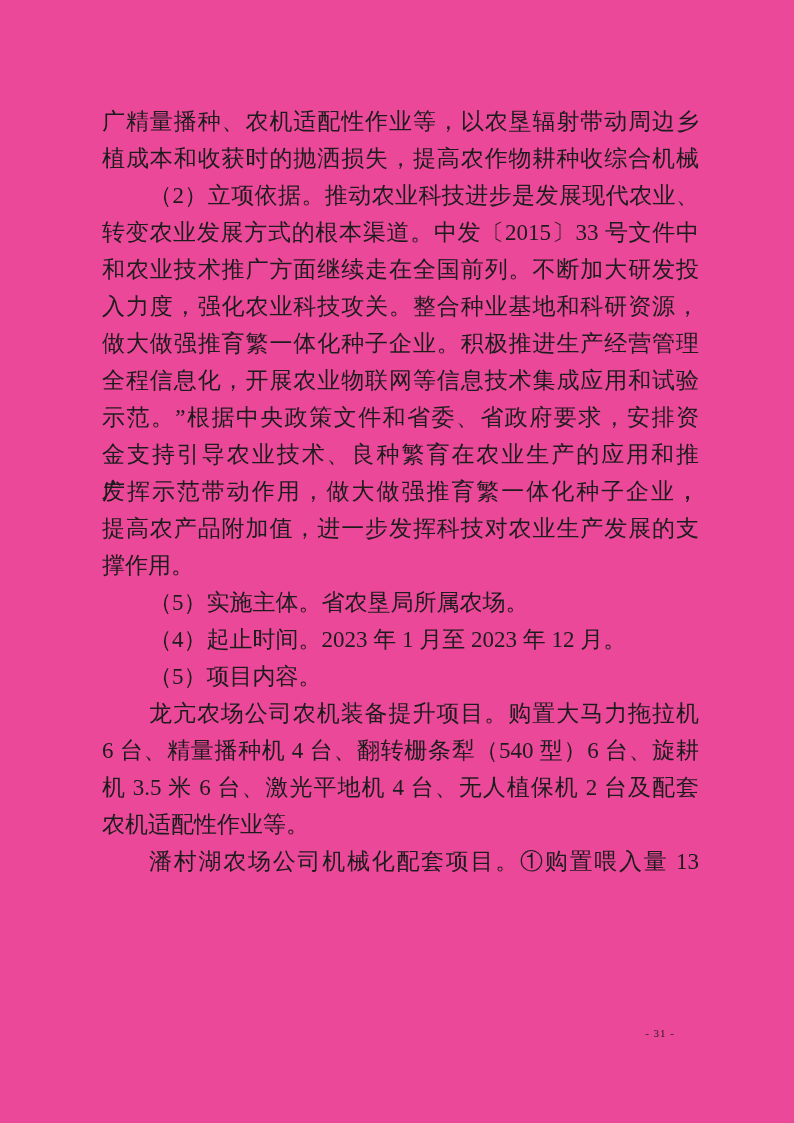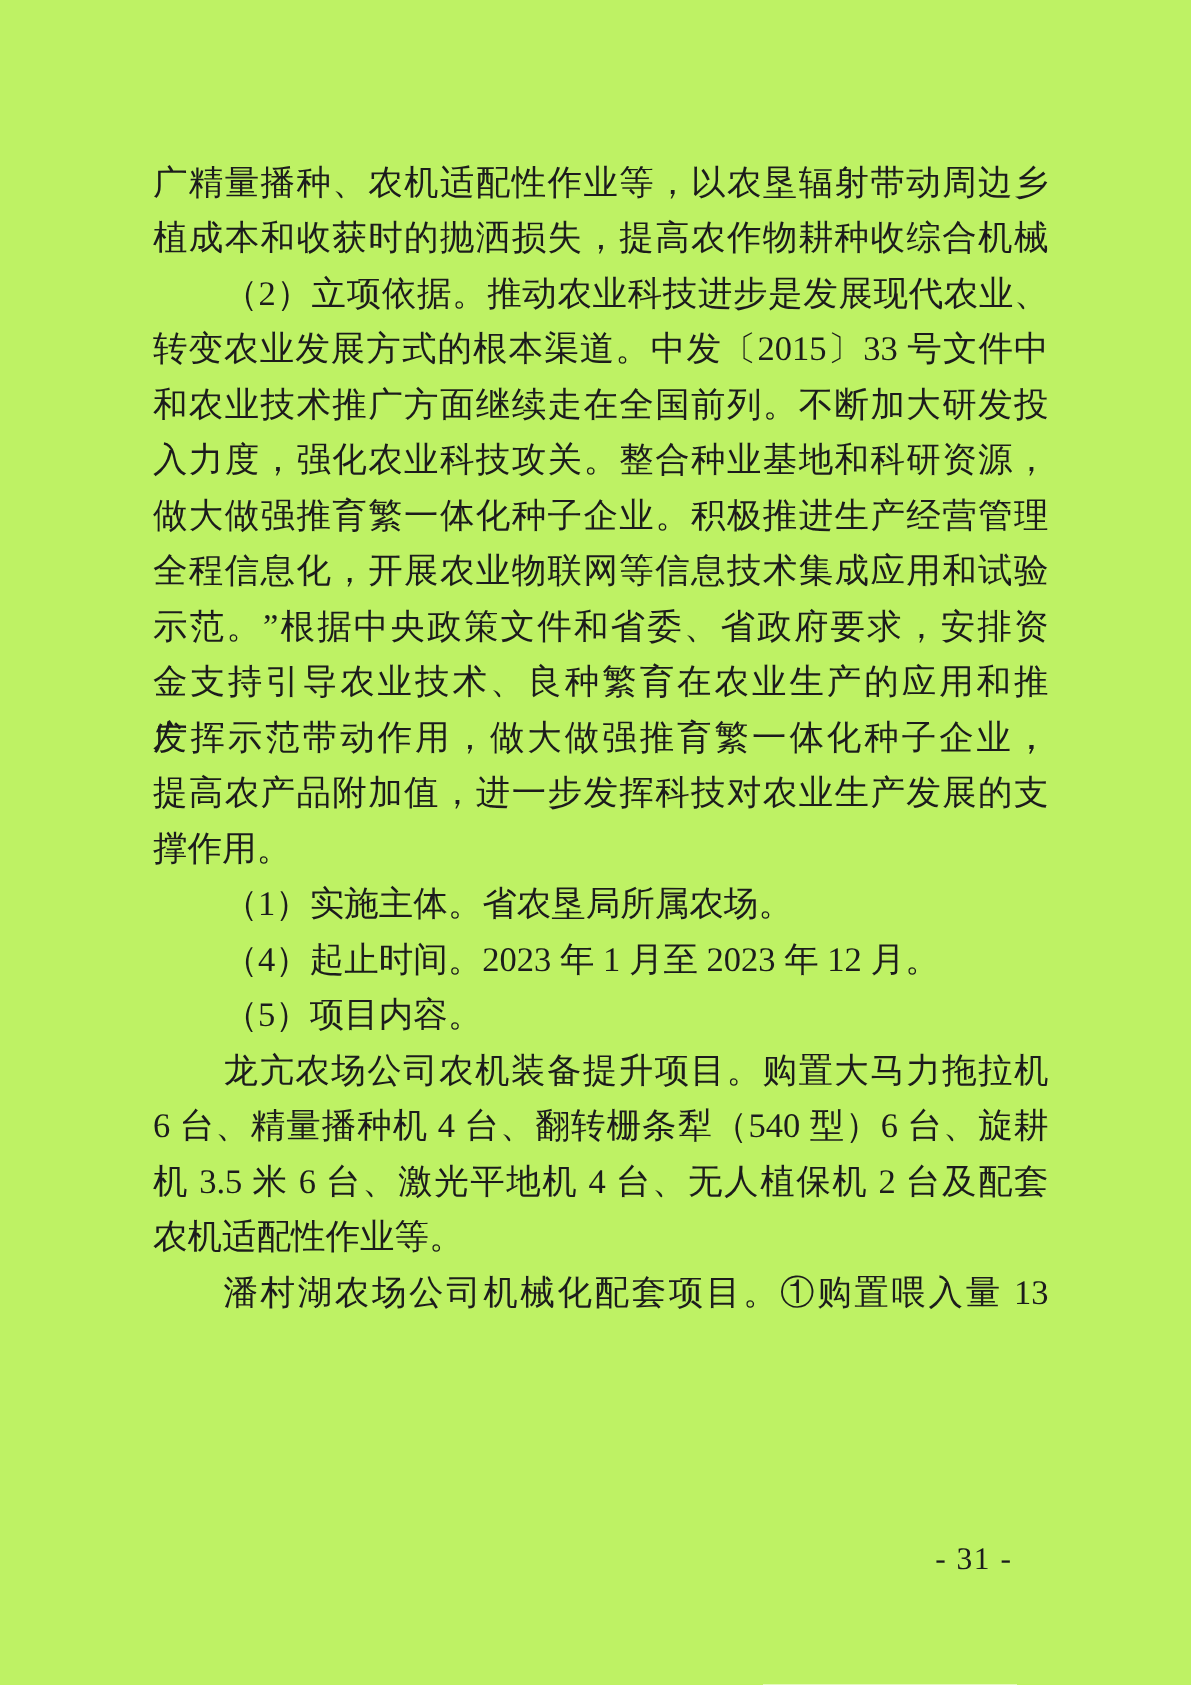--- a/index.html
+++ b/index.html
@@ -4,21 +4,21 @@
 <style>
   html, body {
     margin: 0;
     padding: 0;
     background: #ffffff;
   }
   .page {
     position: relative;
     width: 794px;
     height: 1123px;
-    background: #bef264;
+    background: #ec4899;
     overflow: hidden;
     font-family: "Liberation Serif", "DejaVu Serif", serif;
     color: #1c1c1c;
   }
   .text-block {
     position: absolute;
     left: 102px;
     top: 103px;
     width: 597px;
   }
@@ -36,21 +36,21 @@
     white-space: normal;
     text-align-last: justify;
   }
   .line.ind {
     text-indent: 47px;
   }
   .footer-pagenum {
     position: absolute;
     top: 1027px;
     right: 119px;
-    font-size: 21px;
+    font-size: 11px;
     letter-spacing: 1px;
     color: #1c1c1c;
     font-family: "Liberation Serif", "DejaVu Serif", serif;
   }
 </style>
 </head>
 <body>
 
 <div class="page">
   <div class="text-block">
@@ -60,21 +60,21 @@
       <div class="line j">转变农业发展方式的根本渠道。中发〔2015〕33 号文件中</div>
       <div class="line j">和农业技术推广方面继续走在全国前列。不断加大研发投</div>
       <div class="line j">入力度，强化农业科技攻关。整合种业基地和科研资源，</div>
       <div class="line j">做大做强推育繁一体化种子企业。积极推进生产经营管理</div>
       <div class="line j">全程信息化，开展农业物联网等信息技术集成应用和试验</div>
       <div class="line j">示范。”根据中央政策文件和省委、省政府要求，安排资</div>
       <div class="line j">金支持引导农业技术、良种繁育在农业生产的应用和推广，</div>
       <div class="line j">发挥示范带动作用，做大做强推育繁一体化种子企业，</div>
       <div class="line j">提高农产品附加值，进一步发挥科技对农业生产发展的支</div>
       <div class="line">撑作用。</div>
-      <div class="line ind">（1）实施主体。省农垦局所属农场。</div>
+      <div class="line ind">（5）实施主体。省农垦局所属农场。</div>
       <div class="line ind">（4）起止时间。2023 年 1 月至 2023 年 12 月。</div>
       <div class="line ind">（5）项目内容。</div>
       <div class="line j ind">龙亢农场公司农机装备提升项目。购置大马力拖拉机</div>
       <div class="line j">6 台、精量播种机 4 台、翻转栅条犁（540 型）6 台、旋耕</div>
       <div class="line j">机 3.5 米 6 台、激光平地机 4 台、无人植保机 2 台及配套</div>
       <div class="line">农机适配性作业等。</div>
       <div class="line j ind">潘村湖农场公司机械化配套项目。①购置喂入量 13</div>
     </div>
   <div class="footer-pagenum">- 31 -</div>
 </div>

